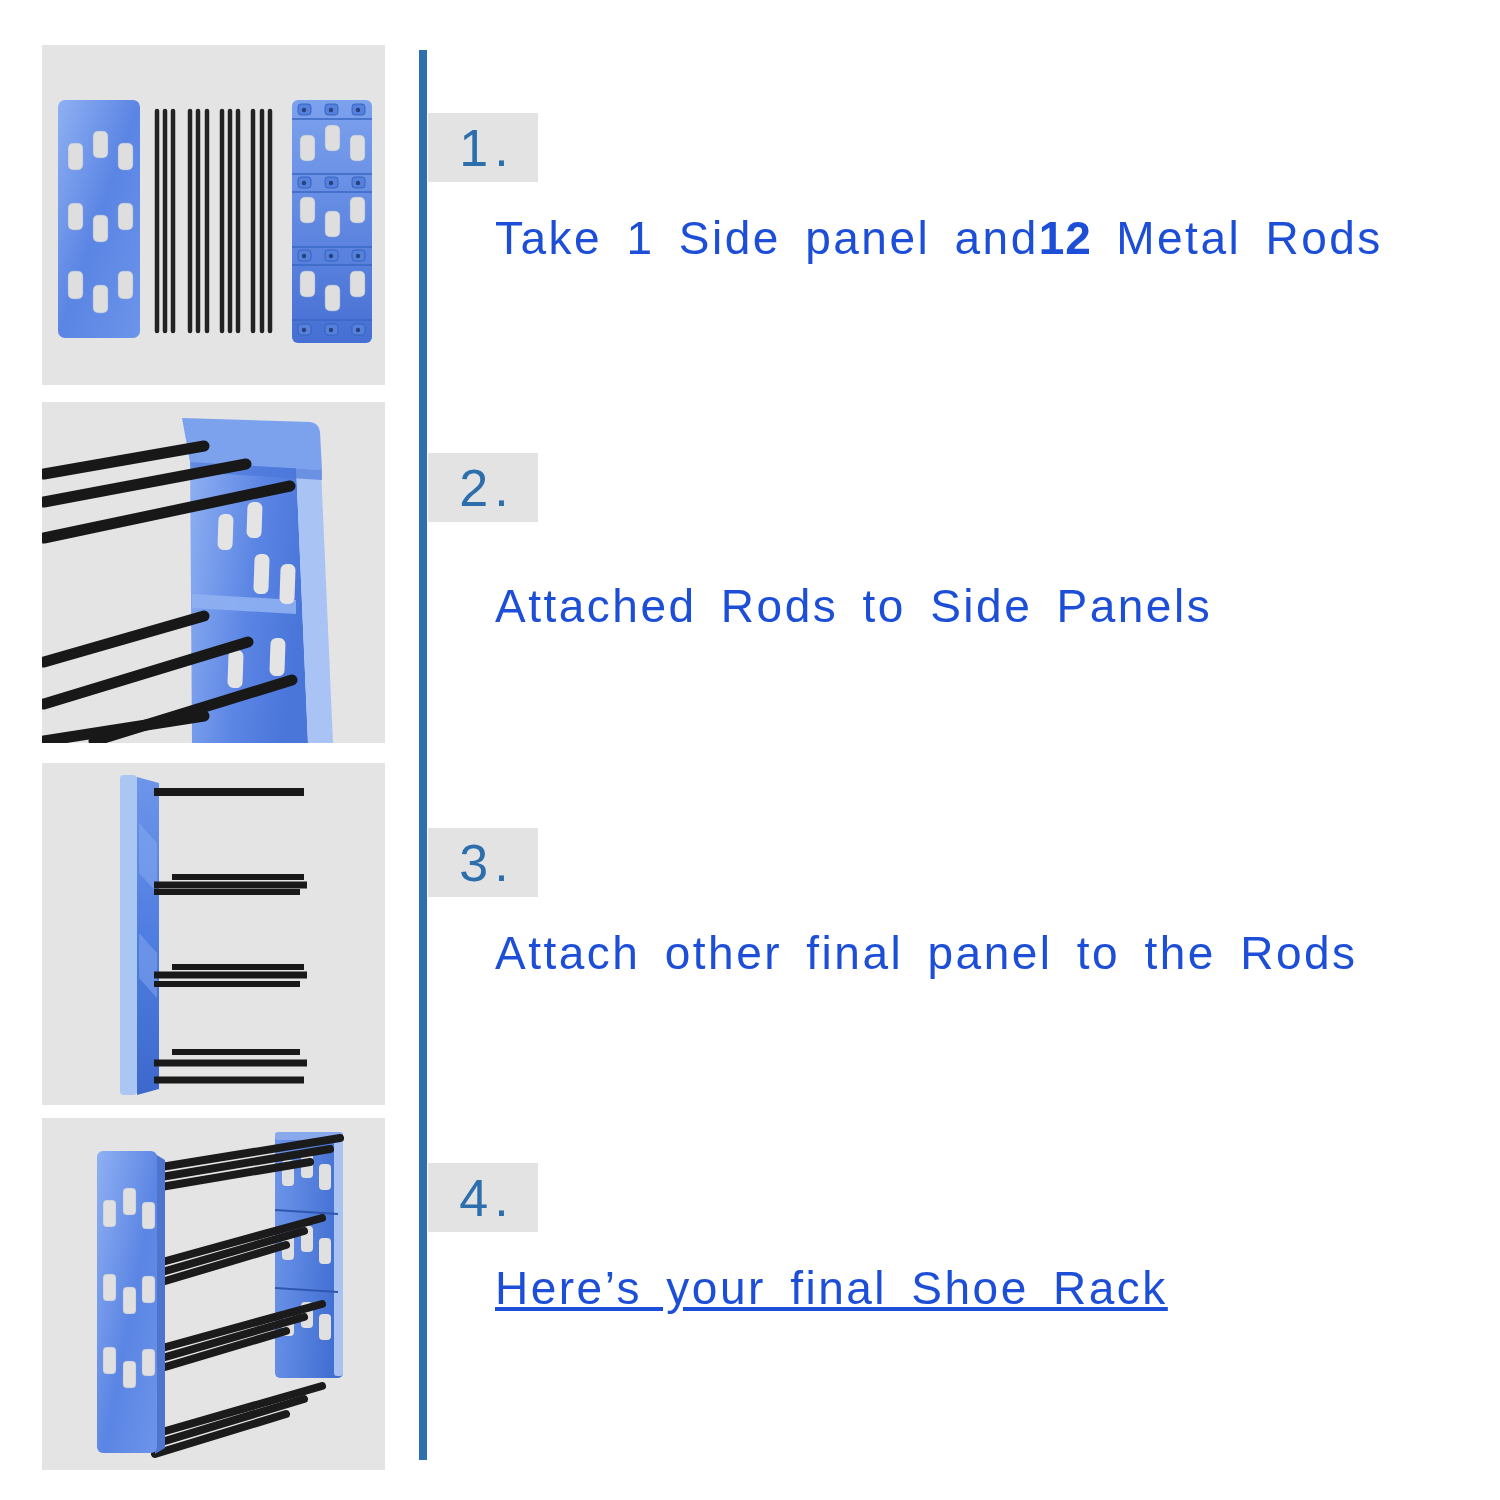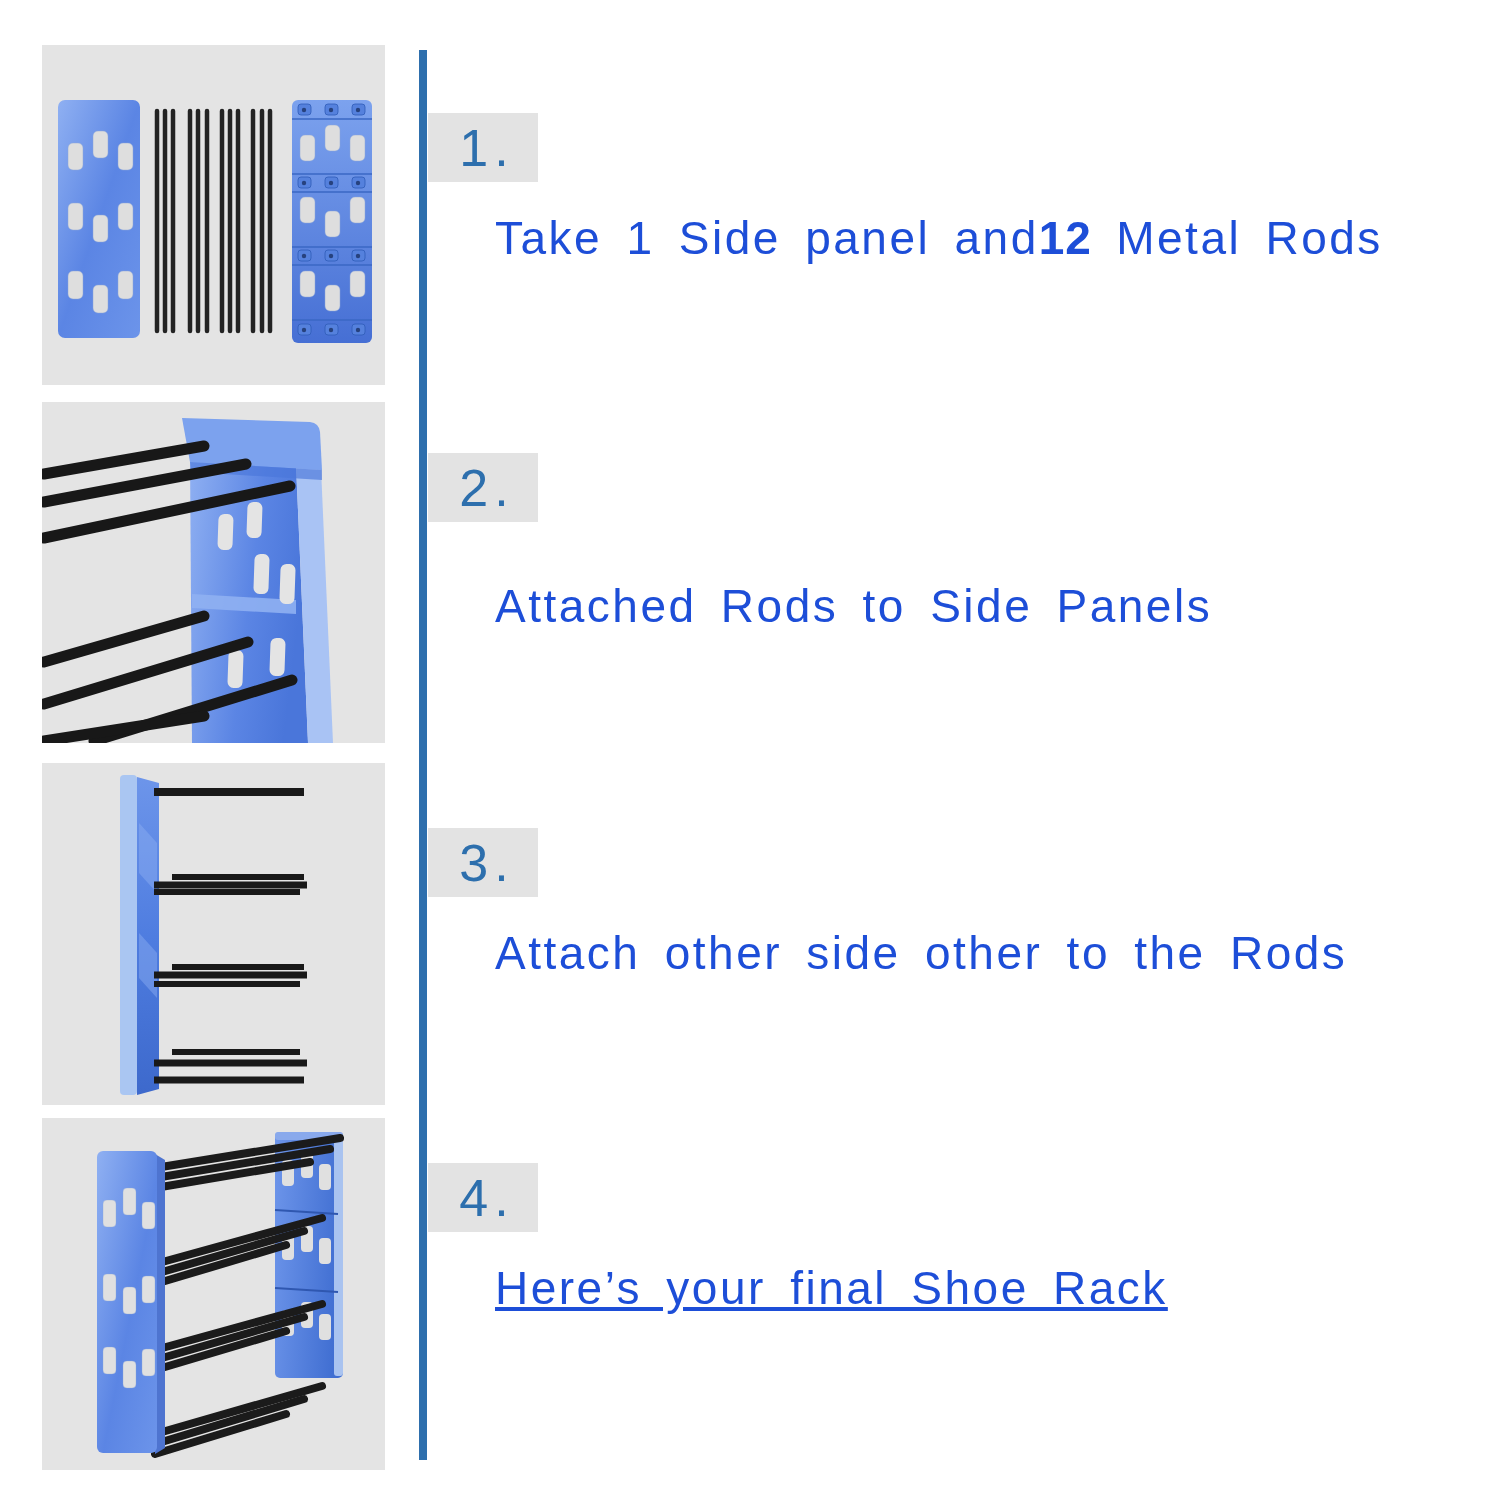--- a/index.html
+++ b/index.html
@@ -271,16 +271,16 @@
   </div>
   <div class="badge" id="badge3">
     <span>3.</span>
   </div>
   <div class="badge" id="badge4">
     <span>4.</span>
   </div>
 
   <div class="step-text" id="text1"><span>Take 1 Side panel and</span><span class="hl">12</span><span> Metal Rods</span></div>
   <div class="step-text" id="text2"><span>Attached Rods to Side Panels</span></div>
-  <div class="step-text" id="text3"><span>Attach other side other to the Rods</span></div>
+  <div class="step-text" id="text3"><span>Attach other final panel to the Rods</span></div>
   <div class="step-text" id="text4"><span>Here’s your final Shoe Rack</span></div>
 
 </div>
 
 </body></html>

